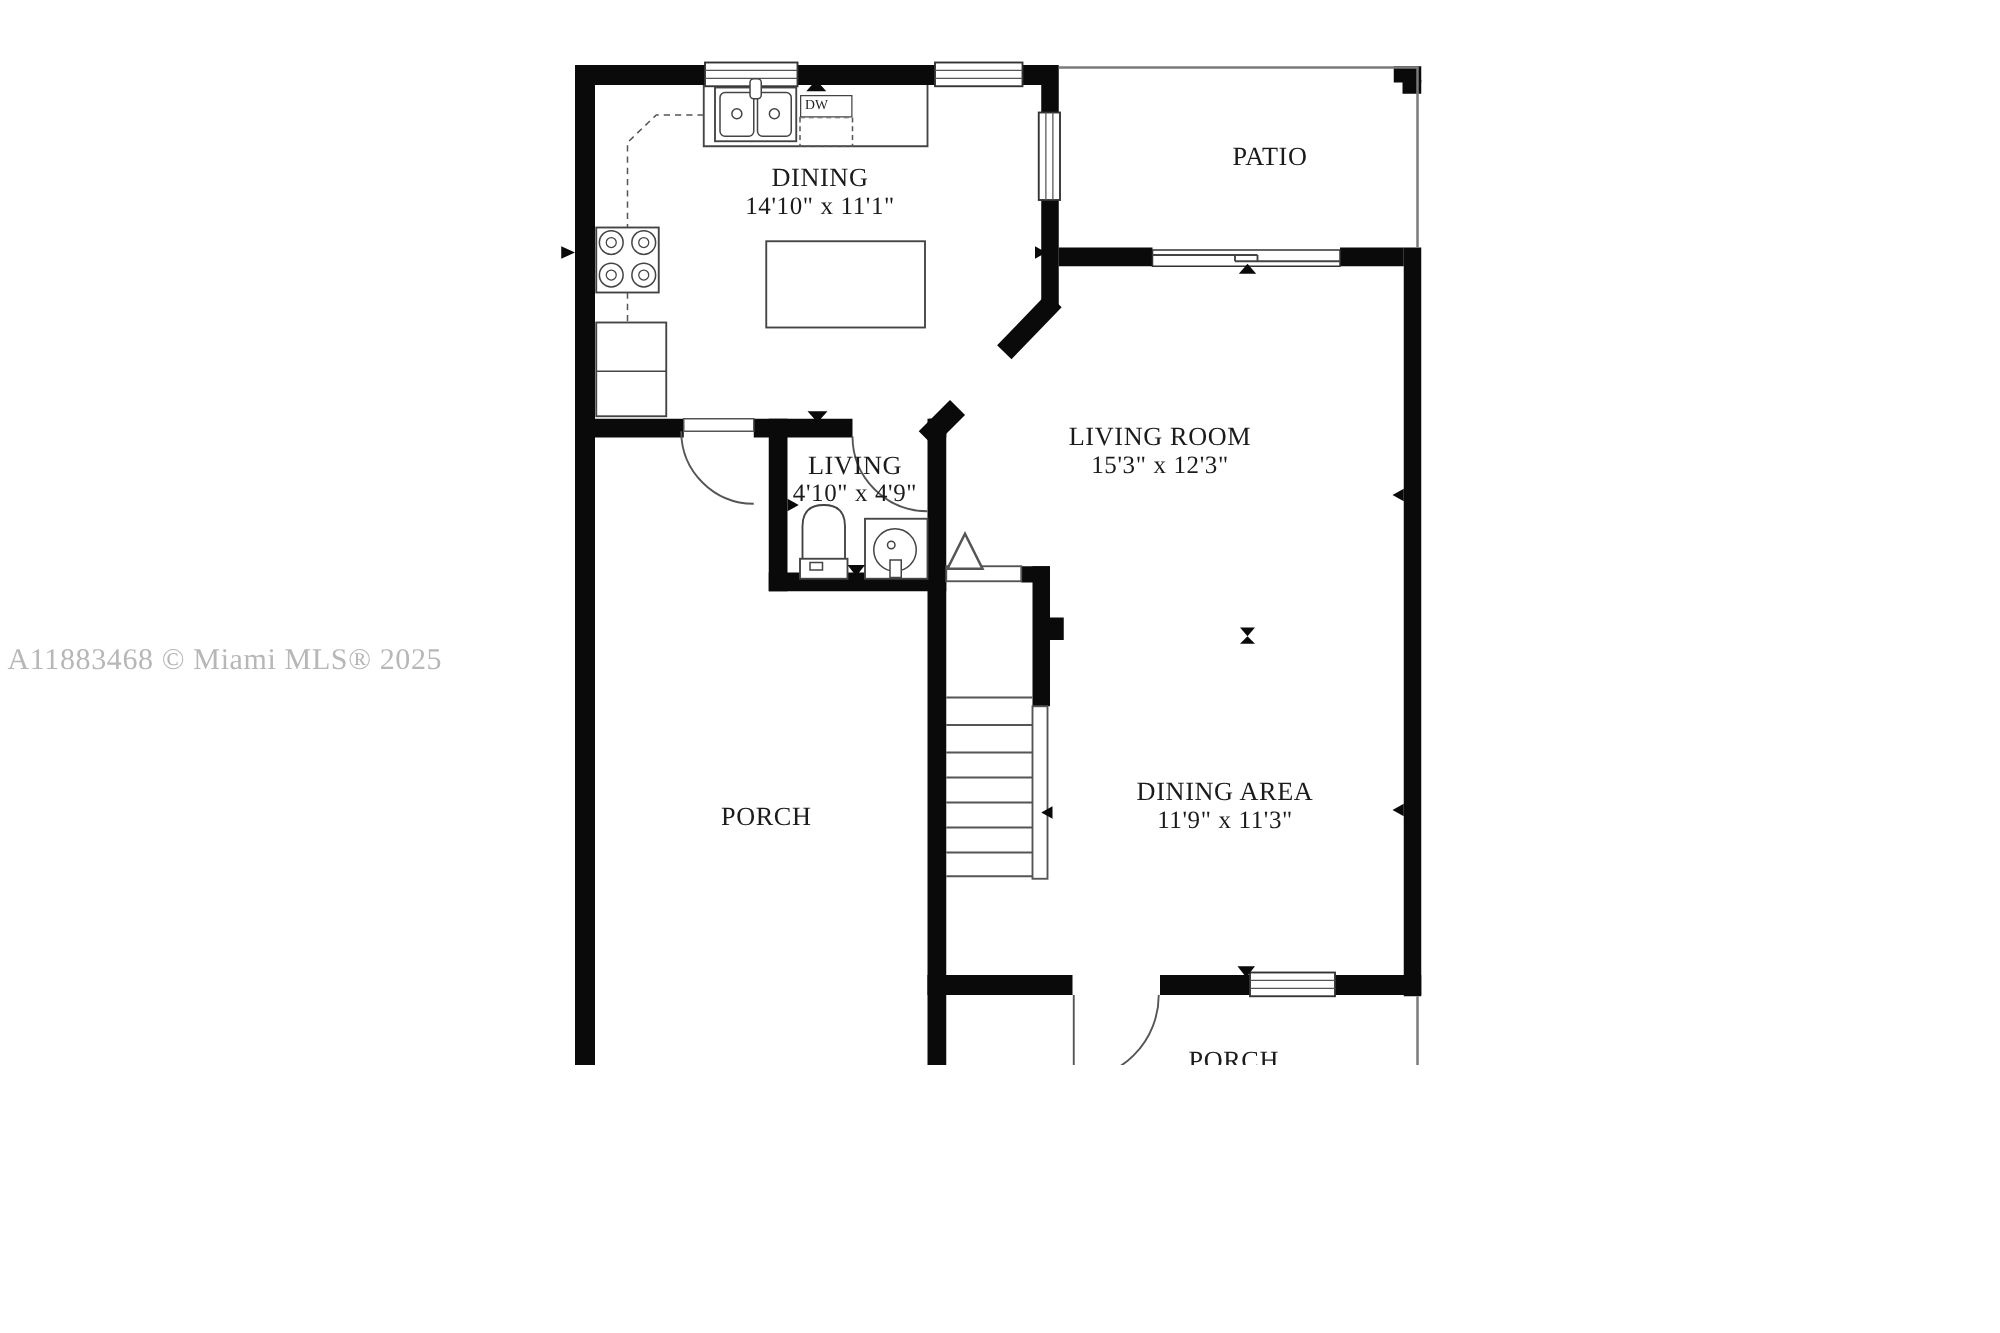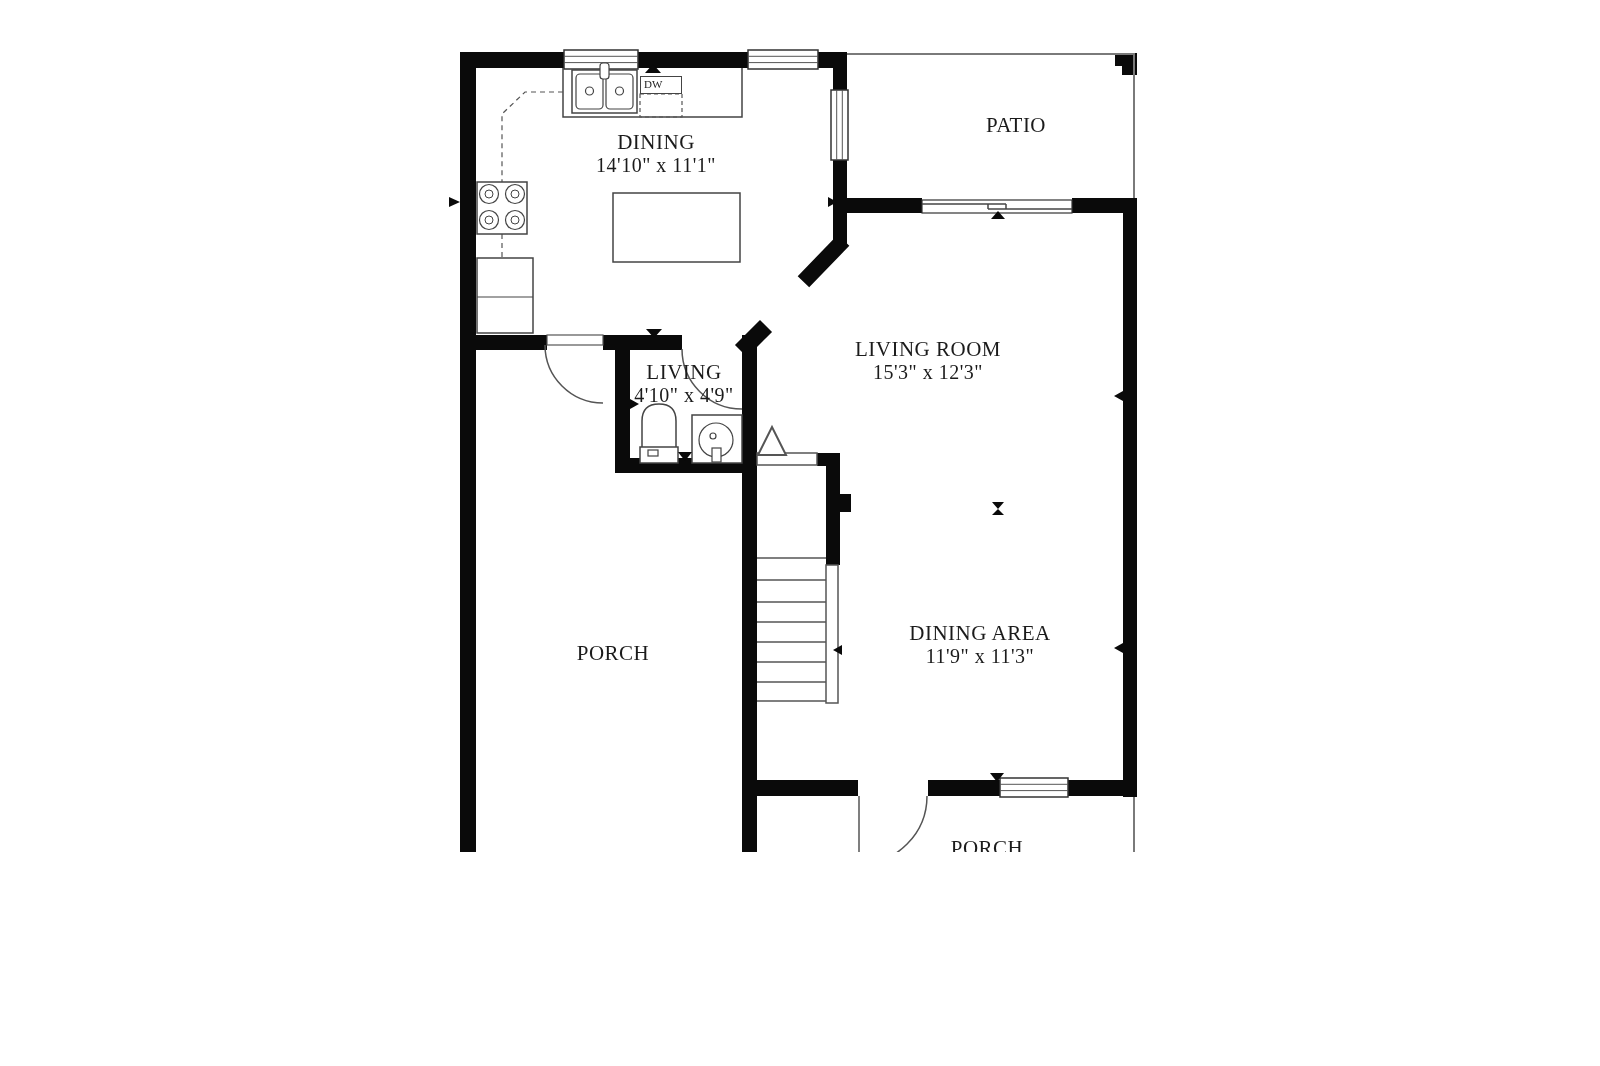--- a/index.html
+++ b/index.html
@@ -203,15 +203,16 @@
     <div class="rname">PORCH</div>
   </div>
   <div class="room-label" style="left:980px;top:622px;">
     <div class="rname">DINING AREA</div>
     <div class="rdims">11'9" x 11'3"</div>
   </div>
   <div class="room-label" style="left:954px;top:837px;margin-left:33px;">
     <div class="rname">PORCH</div>
   </div>
 
+  <div id="watermark">A11883468 © Miami MLS® 2025</div>
   <div id="floor-label">OR 1</div>
 
 </div>
 
 </body></html>

